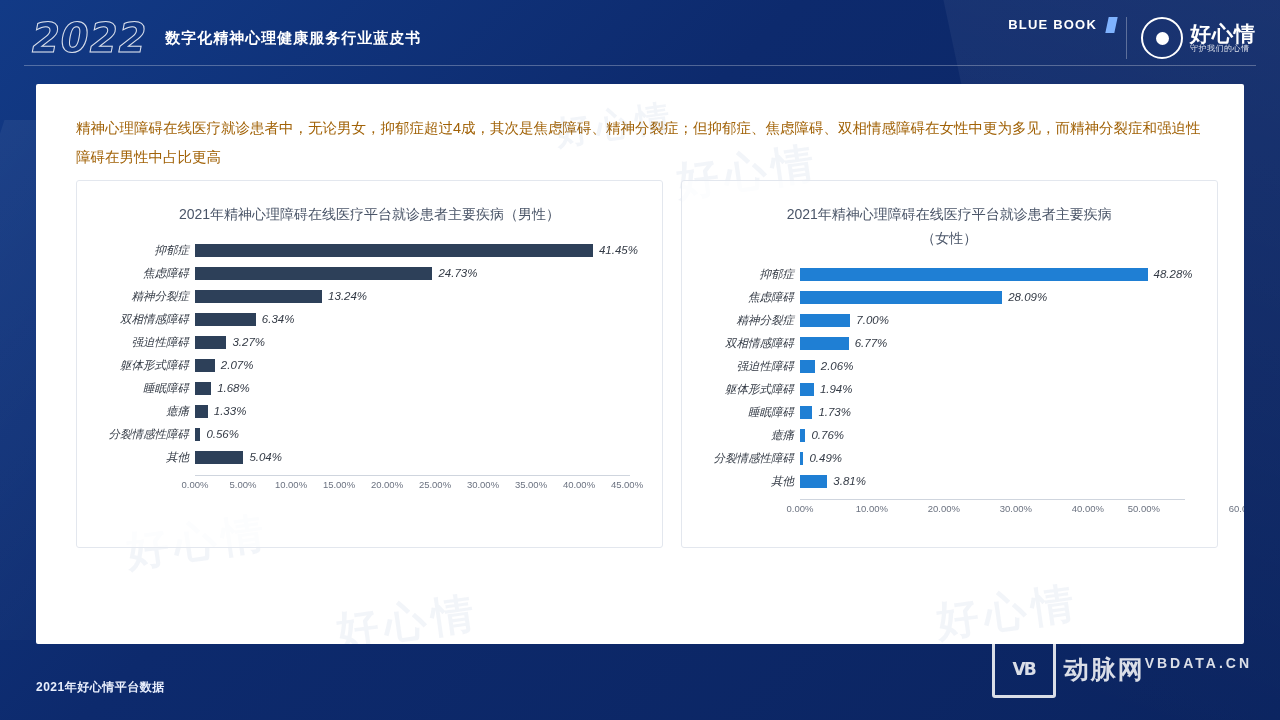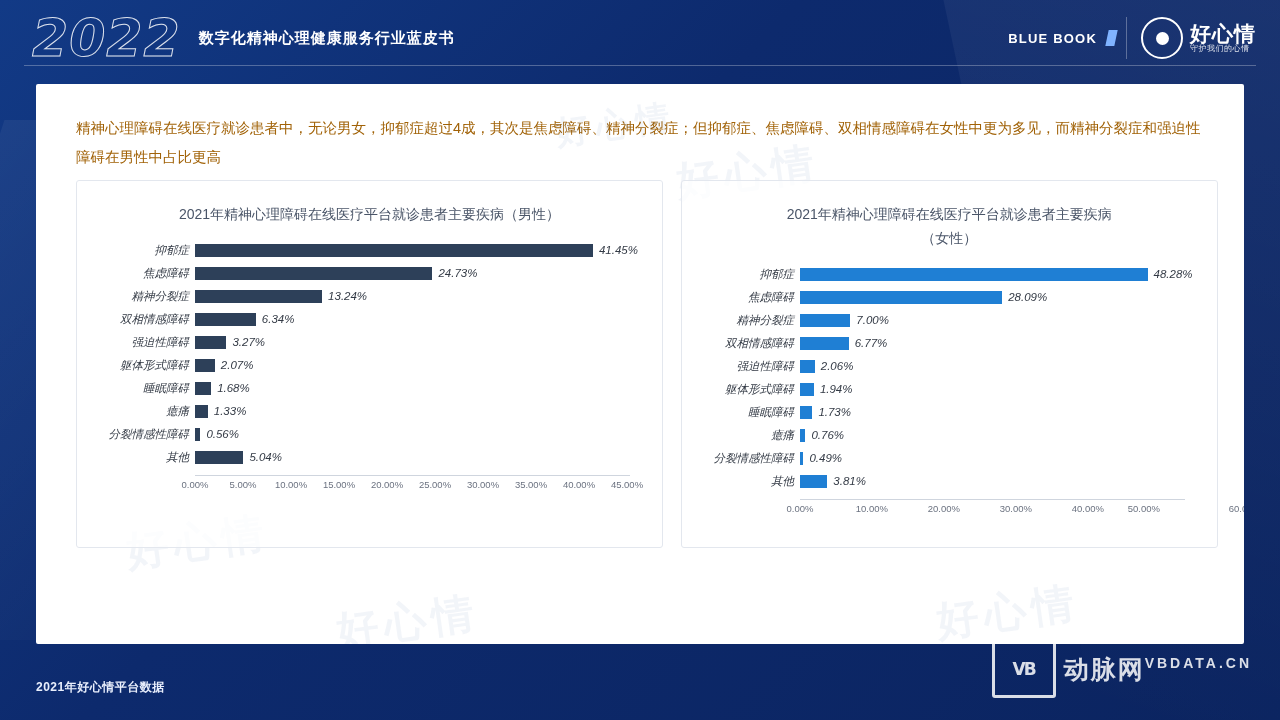--- a/index.html
+++ b/index.html
@@ -46,40 +46,40 @@
     padding: 0 24px;
   }
   .header-rule {
     position: absolute;
     left: 24px; right: 24px; bottom: 10px;
     height: 1px;
     background: rgba(255,255,255,0.28);
   }
   .year {
     font-family: "DejaVu Sans", sans-serif;
-    font-size: 52px;
+    font-size: 40px;
     font-weight: bold;
     font-style: italic;
     letter-spacing: 1px;
     color: transparent;
     -webkit-text-stroke: 1px rgba(255,255,255,0.85);
     margin-left: 8px;
     margin-right: 18px;
     line-height: 1;
   }
   .header-title {
     color: #ffffff;
     font-size: 15px;
     font-weight: bold;
     letter-spacing: 1px;
   }
   .header-right {
     margin-left: auto;
     display: flex;
-    align-items: center;
+    align-items: flex-start;
     gap: 10px;
   }
   .bluebook {
     color: #ffffff;
     font-size: 13px;
     font-weight: bold;
     letter-spacing: 1.2px;
     font-family: "Liberation Sans", sans-serif;
   }
   .bluebook-mark {

